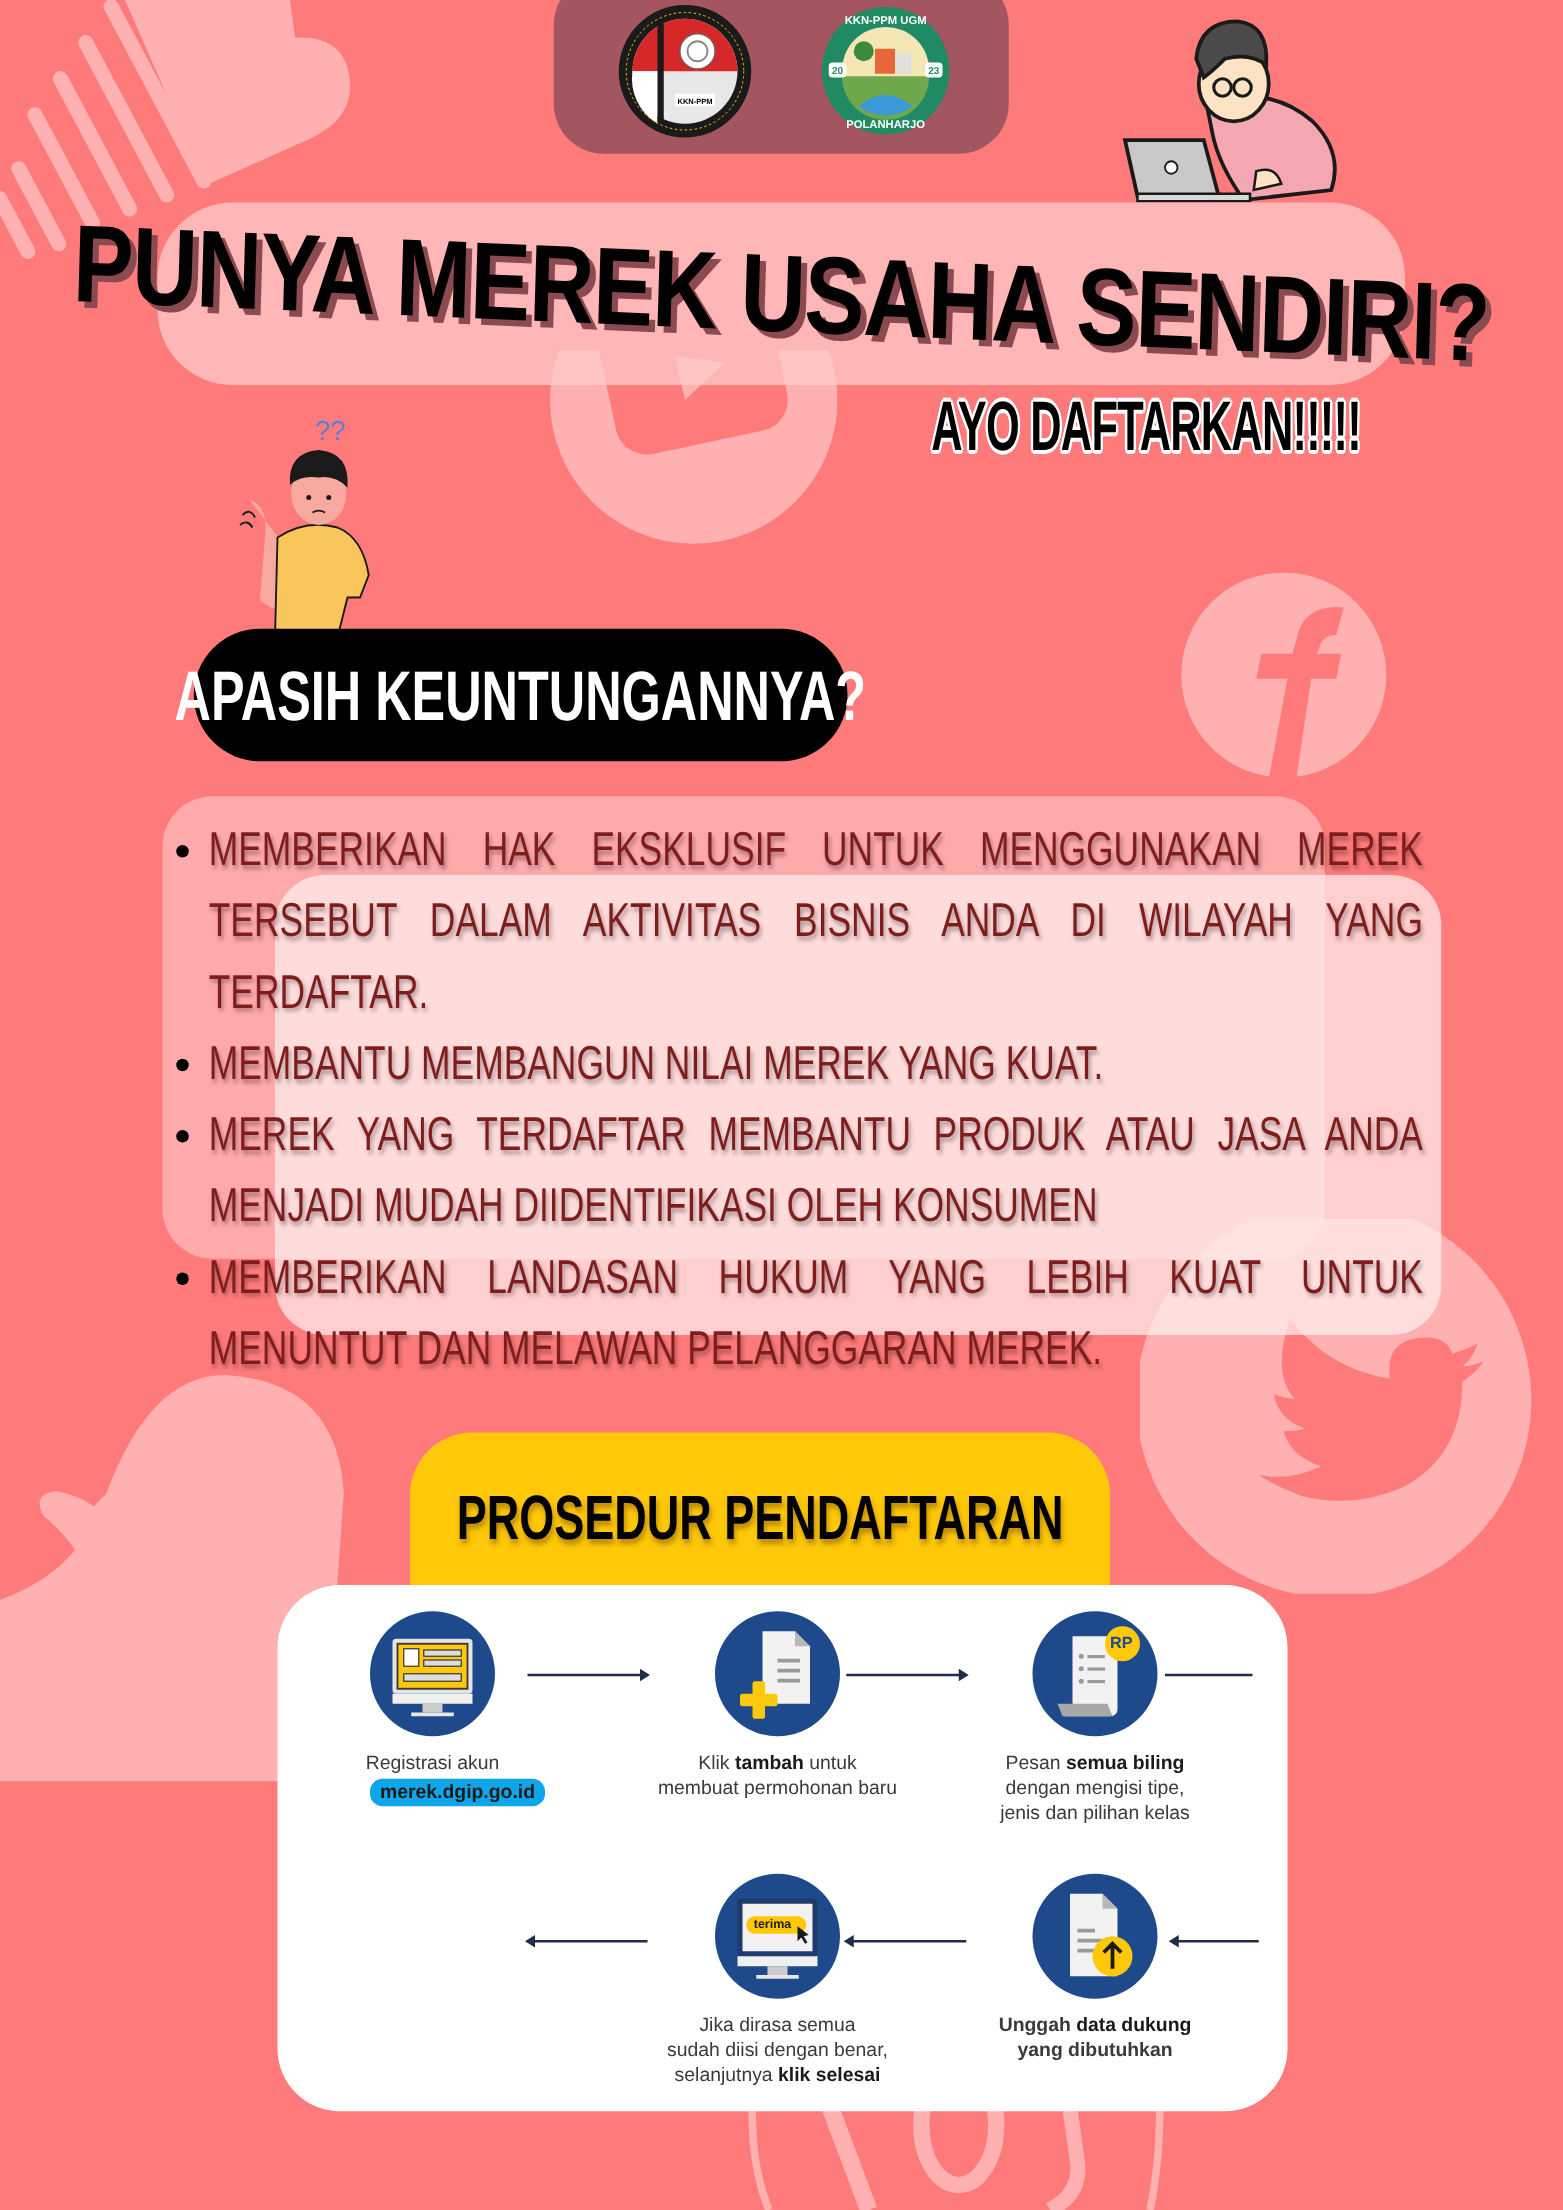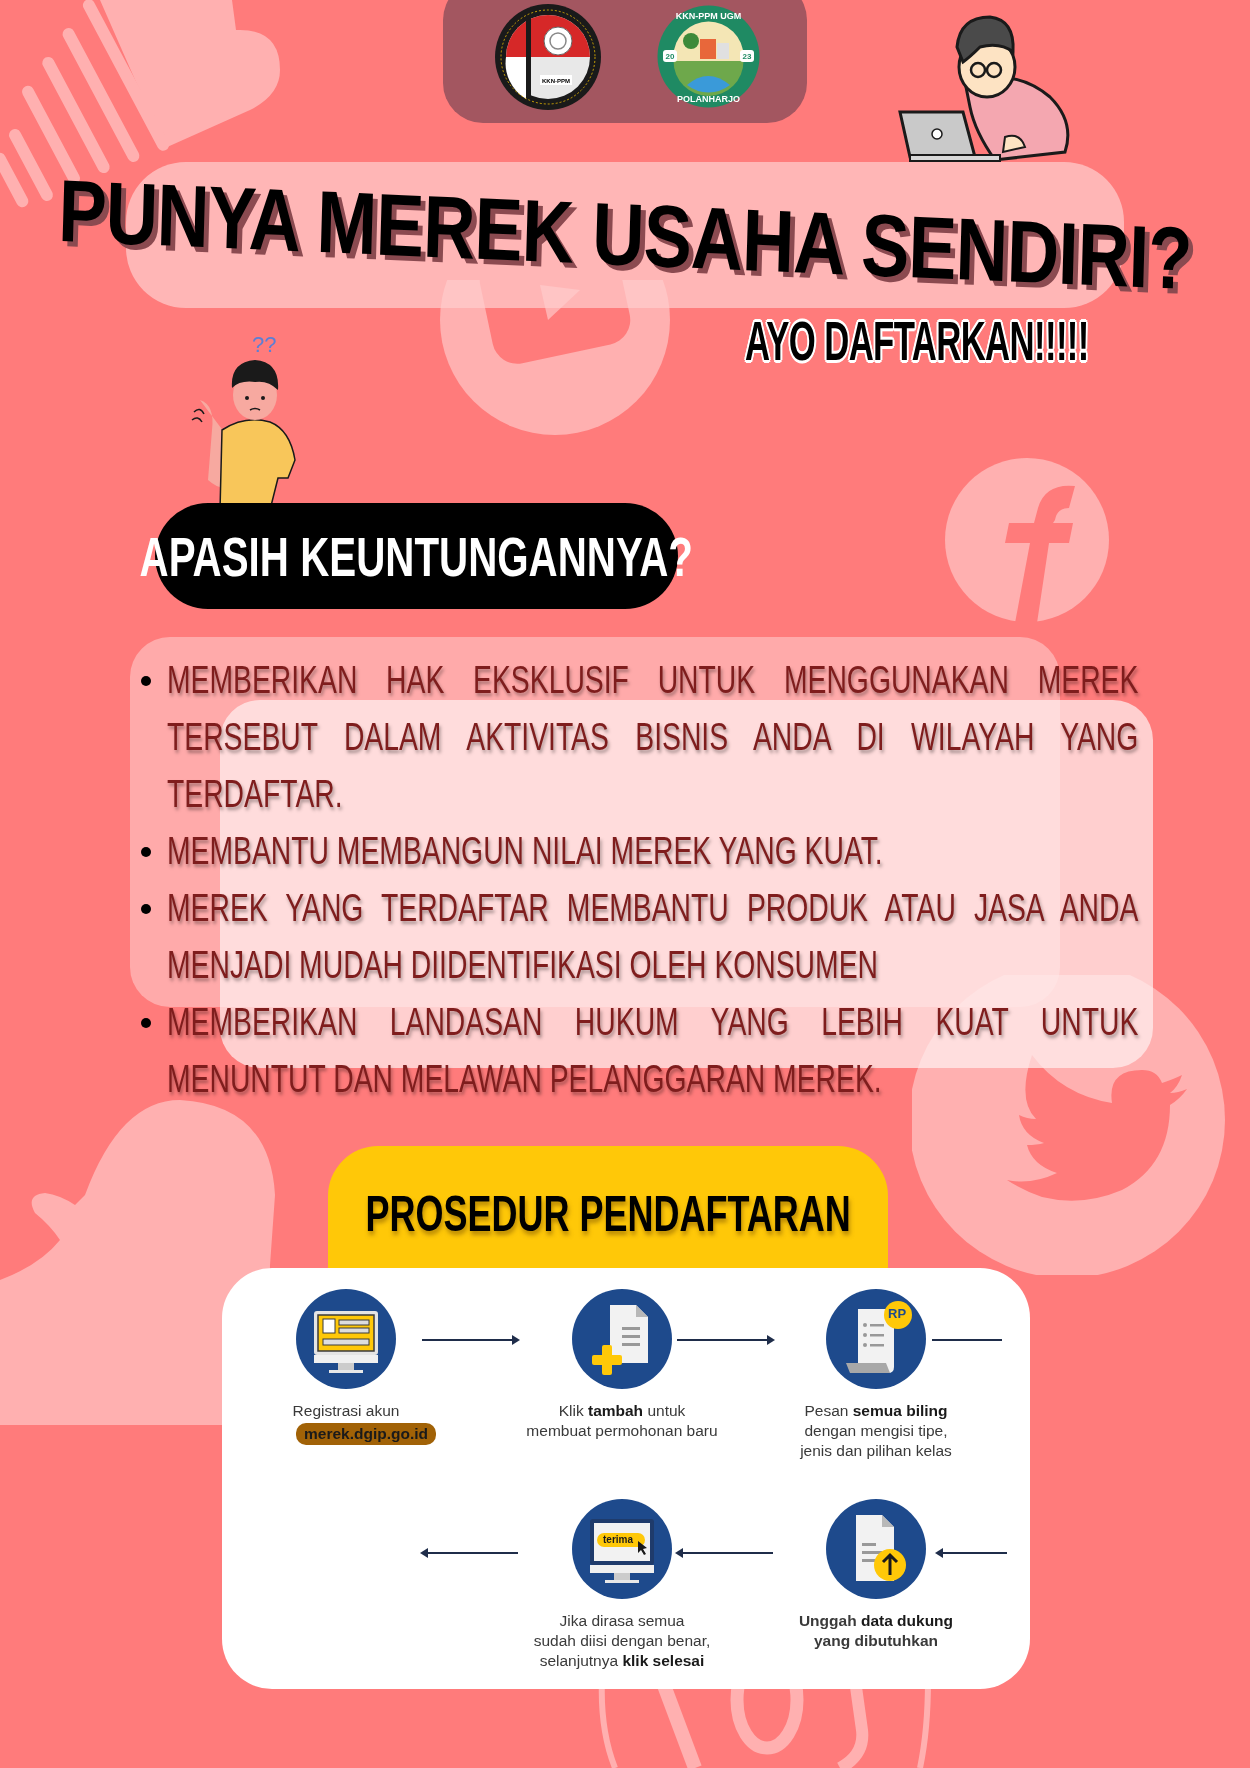--- a/index.html
+++ b/index.html
@@ -98,21 +98,21 @@
   }
   .step-icon {
     width: 100px; height: 100px; border-radius: 50%; background: #1e4a8c;
     margin: 0 auto; position: relative; overflow: hidden;
   }
   .step-text {
     margin-top: 12px; font-size: 15.5px; line-height: 20px; color: #3a3a3a;
   }
   .step-text b { color: #1a1a1a; }
   .url-pill {
-    display: inline-block; background: #a16207; border-radius: 10px;
+    display: inline-block; background: #0ea5e9; border-radius: 10px;
     padding: 1px 8px; font-weight: 700; color: #1a1a1a; margin-top: 2px; margin-left: 40px;
   }
   .arrow {
     position: absolute; height: 2px; background: #1f2d4a;
   }
   .arrow.right::after {
     content: ""; position: absolute; right: -2px; top: -4px;
     border-left: 8px solid #1f2d4a; border-top: 5px solid transparent; border-bottom: 5px solid transparent;
   }
   .arrow.left::before {

